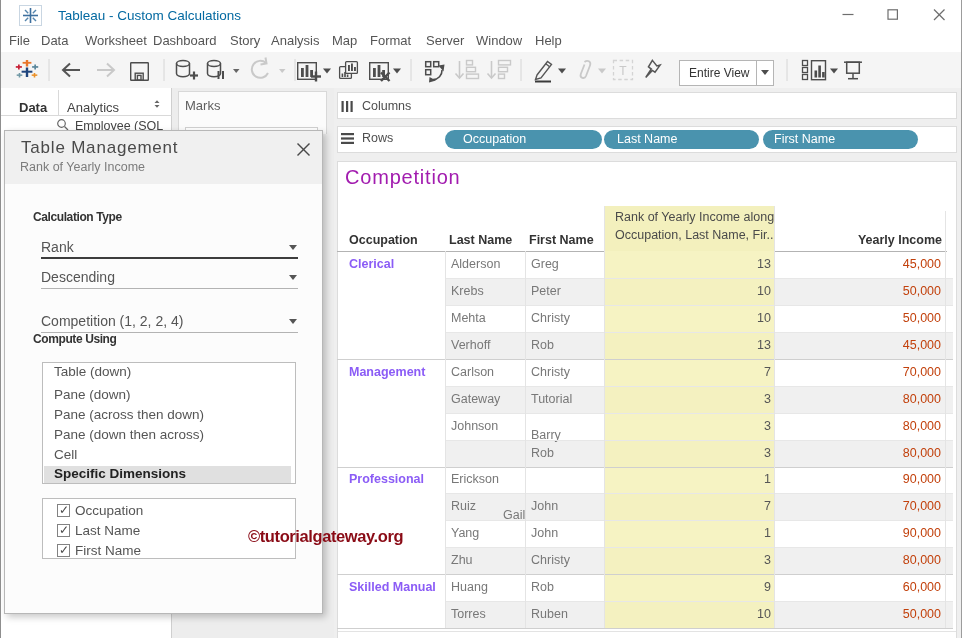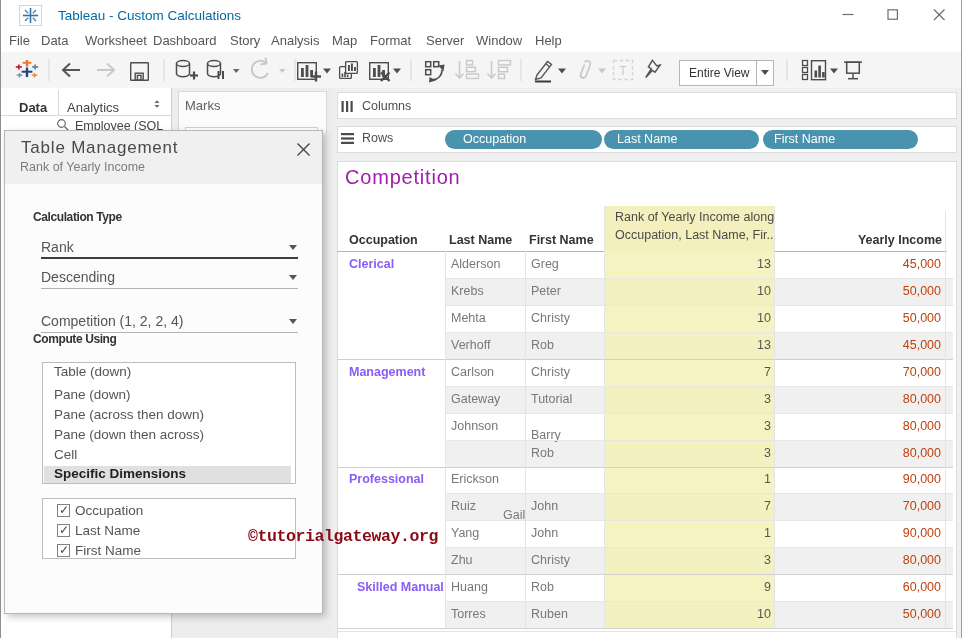--- a/index.html
+++ b/index.html
@@ -43,21 +43,21 @@
 .dlglabel { position:absolute; left:28px; font-size:12px; font-weight:bold; color:#333; letter-spacing:-0.4px; }
 .dd { position:absolute; left:36px; width:257px; height:26px; }
 .ddtxt { position:absolute; left:0px; top:6px; font-size:14px; color:#555; }
 .ddcaret { position:absolute; right:1px; top:12px; width:0; height:0; border-left:4.5px solid transparent; border-right:4.5px solid transparent; border-top:5px solid #555; }
 #listbox { left:37px; top:231px; width:254px; height:122px; background:#fff; border:1px solid #bdbdbd; }
 .li { position:absolute; left:11px; font-size:13.5px; color:#555; }
 #cbbox { left:37px; top:367px; width:254px; height:61px; background:#fff; border:1px solid #bdbdbd; }
 .cb { position:absolute; left:14px; width:13px; height:13px; border:1px solid #828282; background:#fff; }
 .cbl { position:absolute; left:32px; font-size:13.5px; color:#555; }
 .check { position:absolute; font-size:12px; color:#4a4a4a; left:1px; top:-2px; }
-#watermark { left:247px; top:527px; font-size:16.5px; font-weight:bold; color:#8a0b16; z-index:50; letter-spacing:-0.4px;font-family:Liberation Mono, monospace; }
+#watermark { left:247px; top:527px; font-size:16.5px; font-weight:bold; color:#8a0b16; z-index:50; letter-spacing:-0.4px; }
 </style>
 </head>
 <body>
 <div id="win">
 
   <div class="abs" id="titlebar"></div>
   <div class="abs" id="tblogo">
     <svg width="21" height="19" viewBox="0 0 21 19">
       <g stroke="#3d6f9e" stroke-width="1.6">
         <line x1="10.5" y1="2" x2="10.5" y2="17"></line>
@@ -405,21 +405,21 @@
     <div class="ranktxt" style="left:610px; top:411px;">7</div>
     <div class="inctxt" style="left:780px; top:411px;">70,000</div>
     <div class="rowtxt" style="left:450px; top:438px;">Yang</div>
     <div class="rowtxt" style="left:530px; top:438px;">John</div>
     <div class="ranktxt" style="left:610px; top:438px;">1</div>
     <div class="inctxt" style="left:780px; top:438px;">90,000</div>
     <div class="rowtxt" style="left:450px; top:465px;">Zhu</div>
     <div class="rowtxt" style="left:530px; top:465px;">Christy</div>
     <div class="ranktxt" style="left:610px; top:465px;">3</div>
     <div class="inctxt" style="left:780px; top:465px;">80,000</div>
-    <div class="grplabel" style="left:356px; top:492px;">Skilled Manual</div>
+    <div class="grplabel" style="left:348px; top:492px;">Skilled Manual</div>
     <div class="rowtxt" style="left:450px; top:492px;">Huang</div>
     <div class="rowtxt" style="left:530px; top:492px;">Rob</div>
     <div class="ranktxt" style="left:610px; top:492px;">9</div>
     <div class="inctxt" style="left:780px; top:492px;">60,000</div>
     <div class="rowtxt" style="left:450px; top:519px;">Torres</div>
     <div class="rowtxt" style="left:530px; top:519px;">Ruben</div>
     <div class="ranktxt" style="left:610px; top:519px;">10</div>
     <div class="inctxt" style="left:780px; top:519px;">50,000</div>
     <div class="hline" style="left:444px; top:190px; width:508px; background:#e7e7e7;"></div>
     <div class="hline" style="left:444px; top:217px; width:508px; background:#e7e7e7;"></div>

